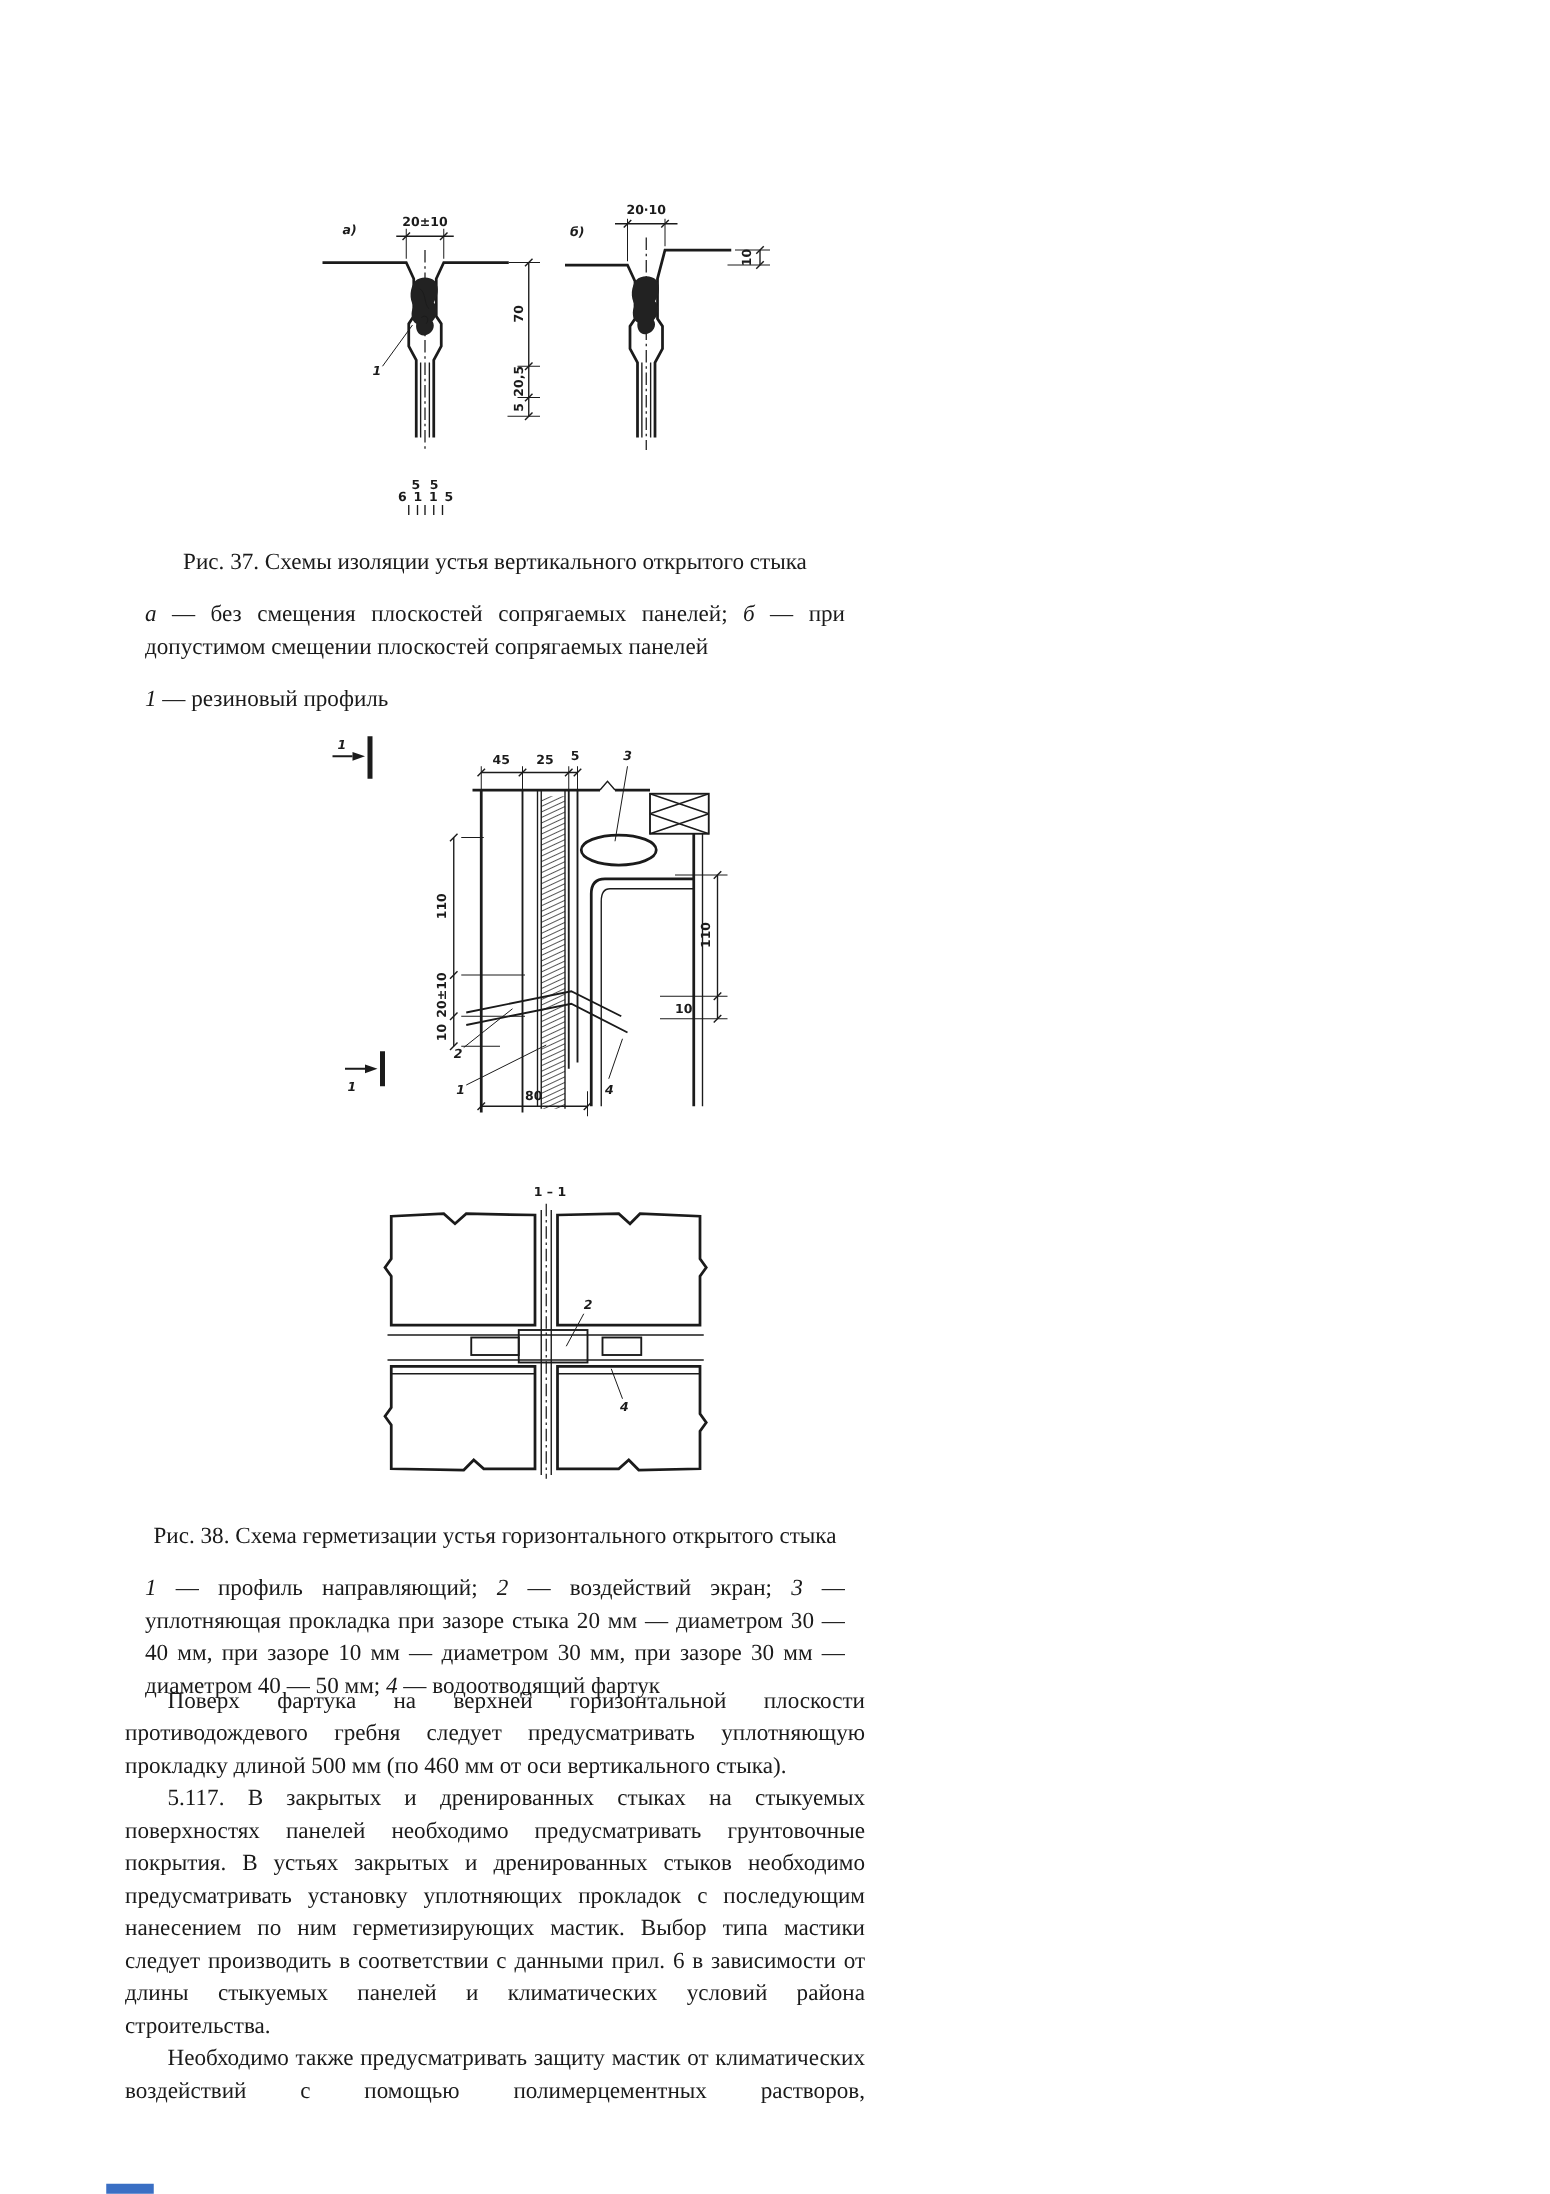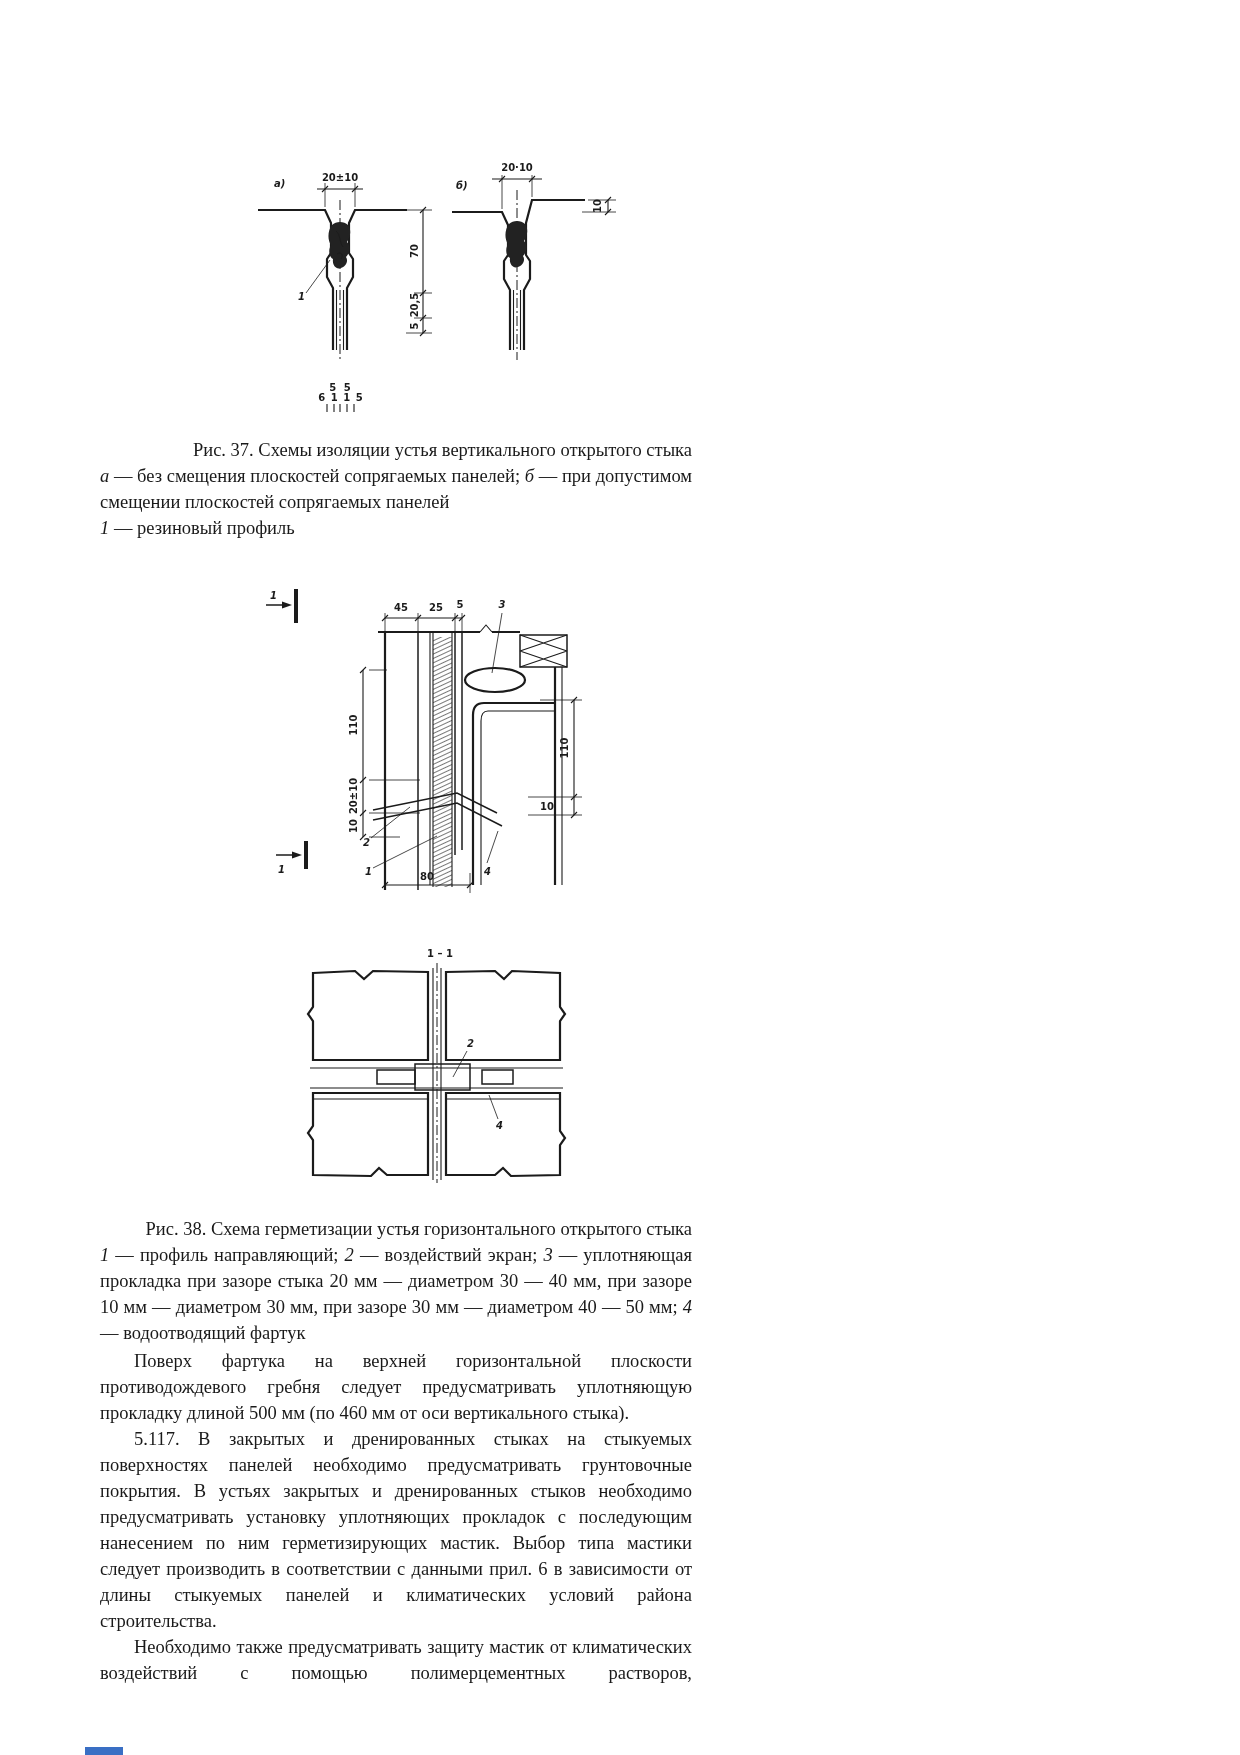--- a/index.html
+++ b/index.html
@@ -1,21 +1,21 @@
 <!DOCTYPE html>
 <html><head>
 <meta charset="utf-8">
 <style>
   html,body{margin:0;padding:0}
   body{width:1240px;height:1755px;position:relative;background:#ffffff;
        font-family:"Liberation Serif","DejaVu Serif",serif;color:#1a1a1a;overflow:hidden}
   .abs{position:absolute}
   .txtcol{width:592px;font-size:18.5px;line-height:26px}
-  .center{text-align:right}
-  p.leg{text-align:justify;margin:0}
+  .center{text-align:center}
+  p.leg{text-align:justify;margin:16px}
   p.par{text-align:justify;text-indent:34px;margin:0}
   p.lastjust{text-align-last:justify}
   i{font-style:italic}
   b{font-weight:normal}
   
   svg .s{stroke:#1b1b1b;fill:none}
   svg .w2{stroke-width:2.2}
   svg .w15{stroke-width:1.5}
   svg .w1{stroke-width:1.1}
   svg .w08{stroke-width:0.8}

